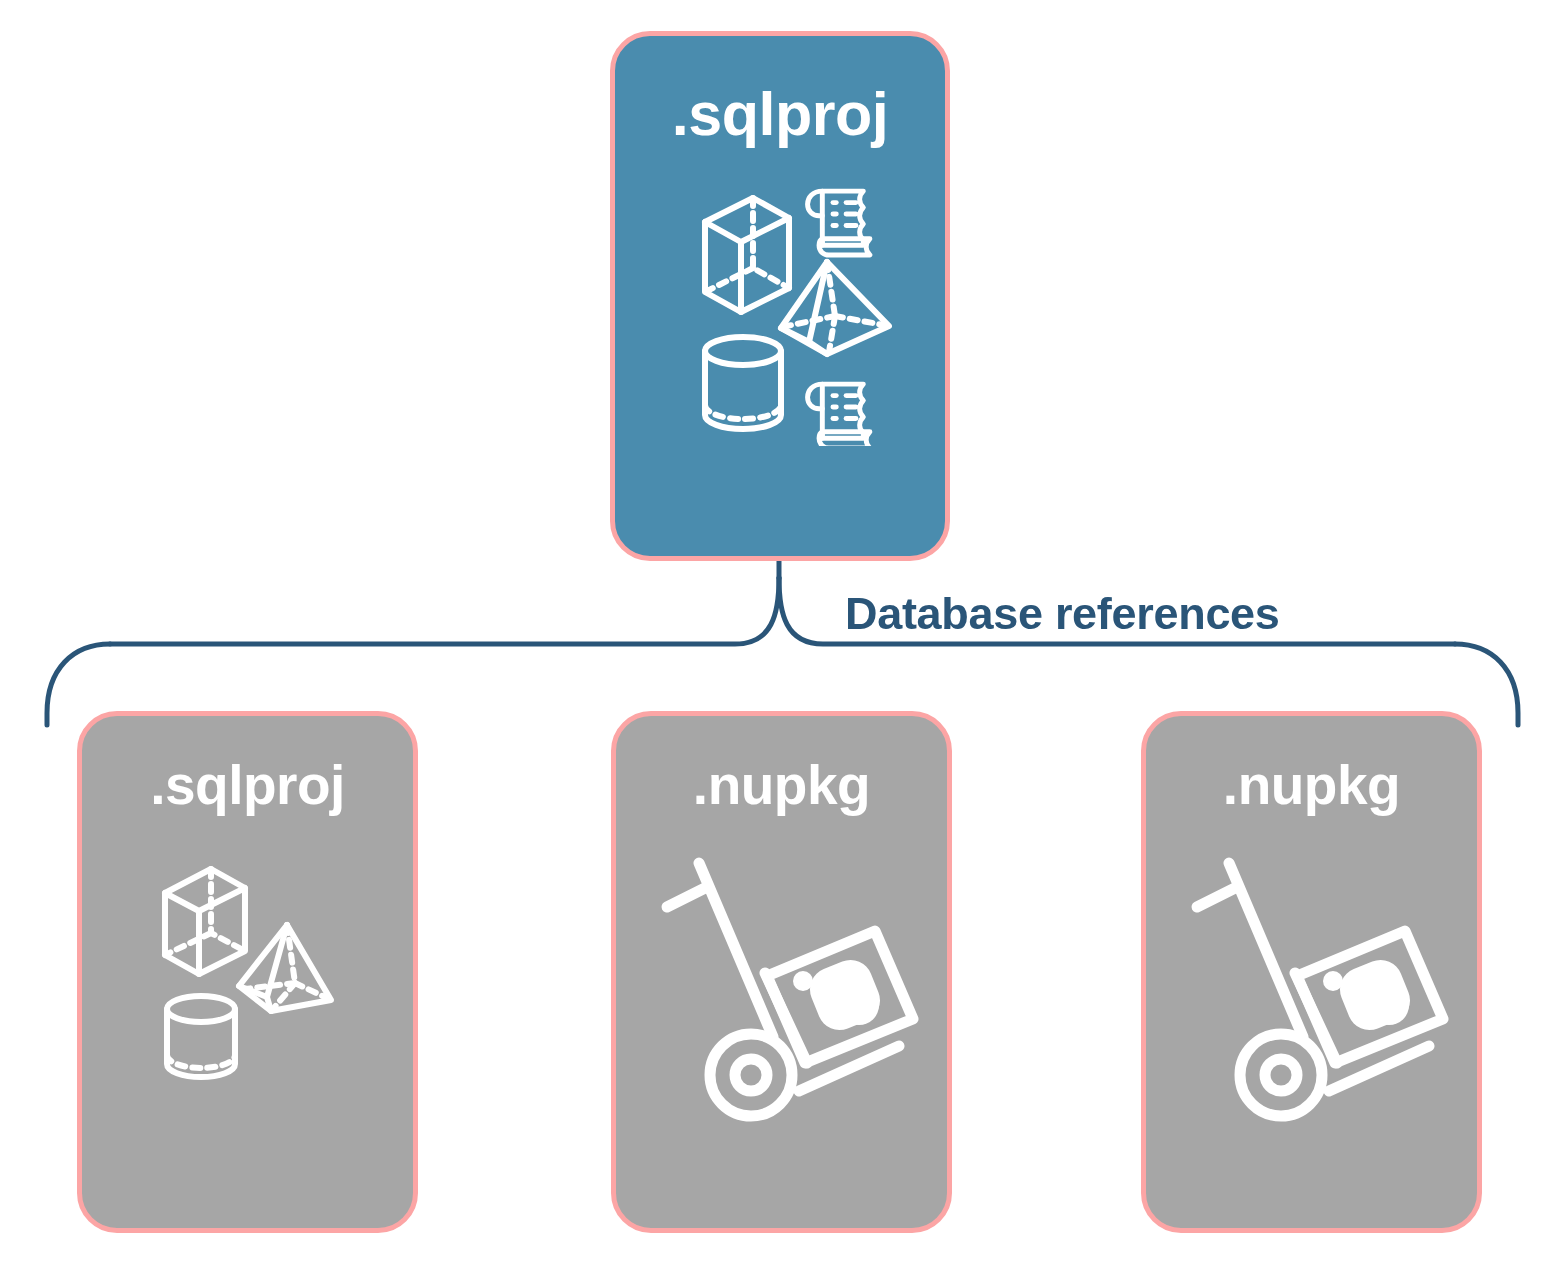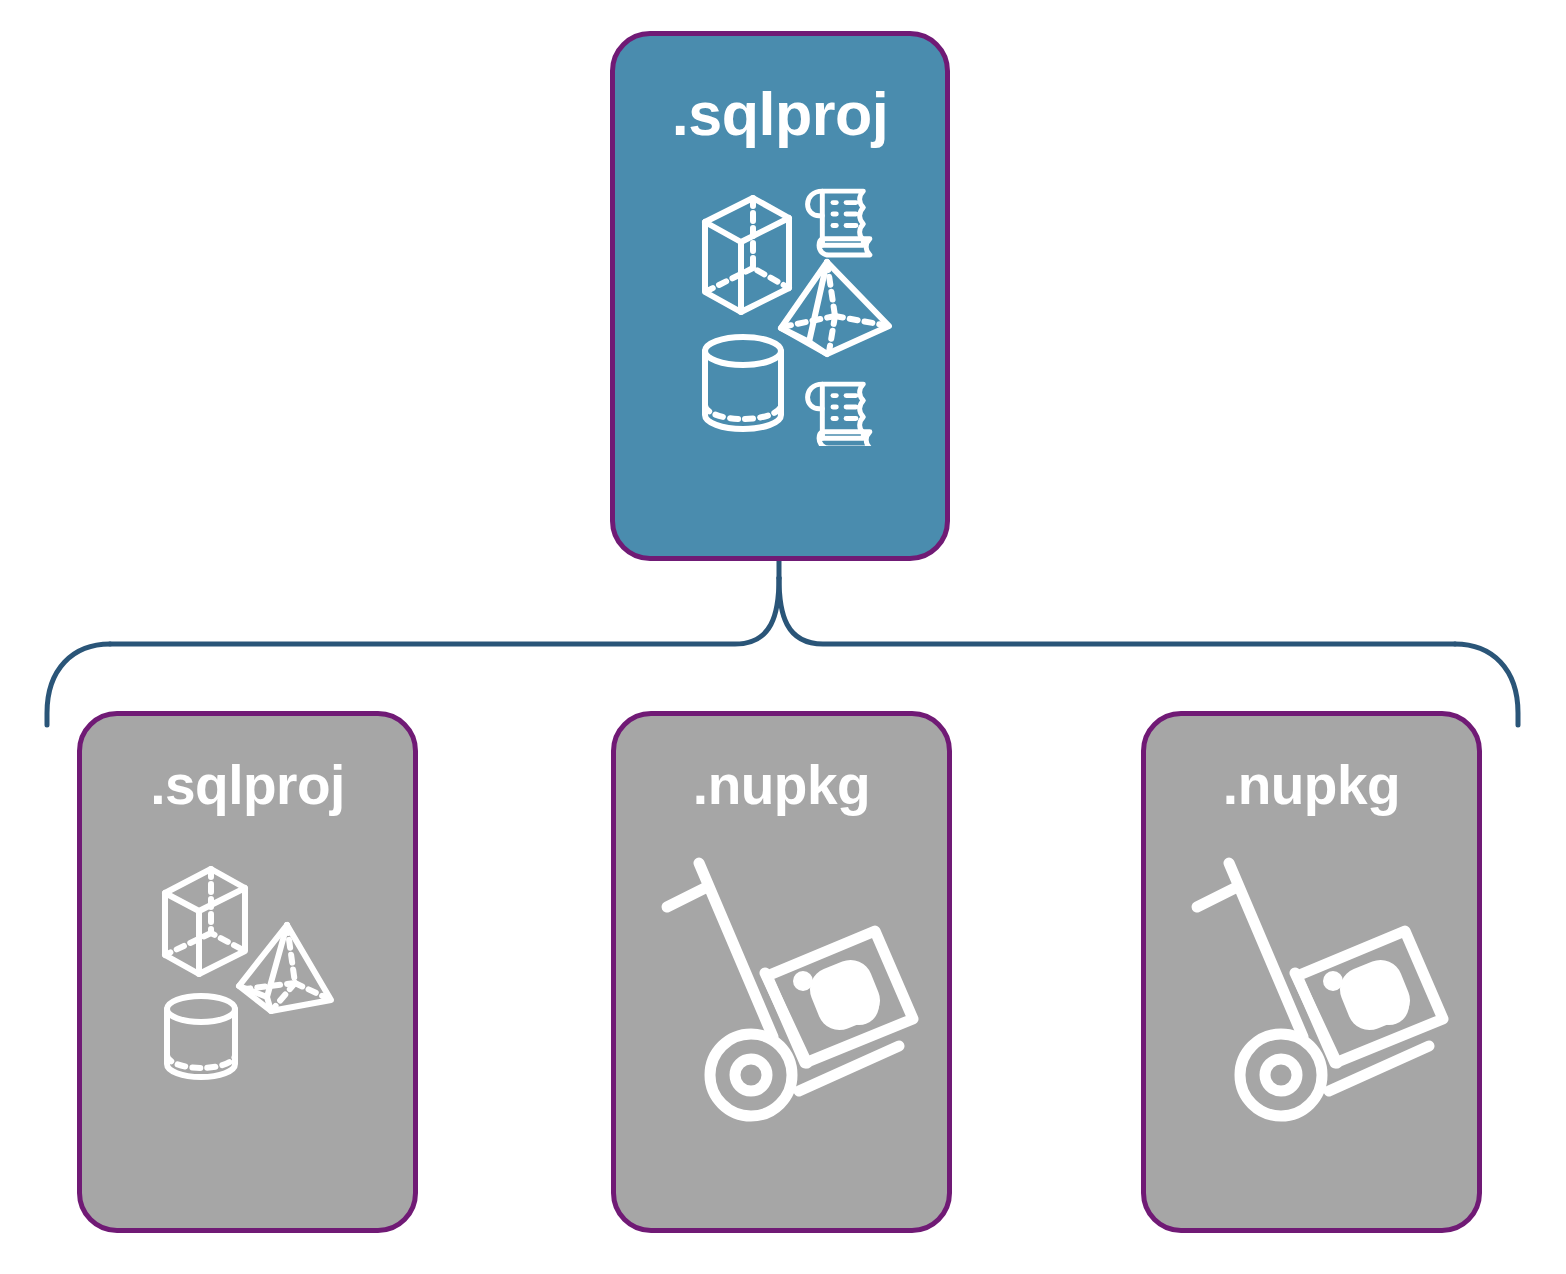--- a/index.html
+++ b/index.html
@@ -17,21 +17,21 @@
     position: relative;
     width: 1566px;
     height: 1274px;
     background: #ffffff;
   }
 
   
   .node {
     position: absolute;
     box-sizing: border-box;
-    border: 5px solid #701a75;
+    border: 5px solid #fca5a5;
     border-radius: 40px;
     display: block;
   }
   .node.primary { background: #4A8CAE; }
   .node.secondary { background: #A6A6A6; }
 
   .node-title {
     position: absolute;
     left: 0;
     right: 0;
@@ -130,20 +130,21 @@
       <path d="M 779 578
                C 779 614, 786 644, 823 644
                L 1455 644"></path>
 
       <path d="M 110 644 C 73 644, 47 669, 47 713 L 47 725"></path>
 
       <path d="M 1455 644 C 1492 644, 1518 669, 1518 713 L 1518 725"></path>
     </g>
   </svg>
 
+  <div id="brace-label">Database references</div>
 
   <div class="node primary" id="node-top">
     <div class="node-title">.sqlproj</div>
 
     <div class="icon-stack">
       <svg viewBox="0 0 220 270" width="220" height="270" xmlns="http://www.w3.org/2000/svg">
 
         <g fill="none" stroke="#ffffff" stroke-width="6" stroke-linejoin="round" stroke-linecap="round">
           <polygon points="28,46 76,22 112,42 112,112 64,136 28,116"></polygon>
           <polyline points="28,46 64,66 112,42"></polyline>

